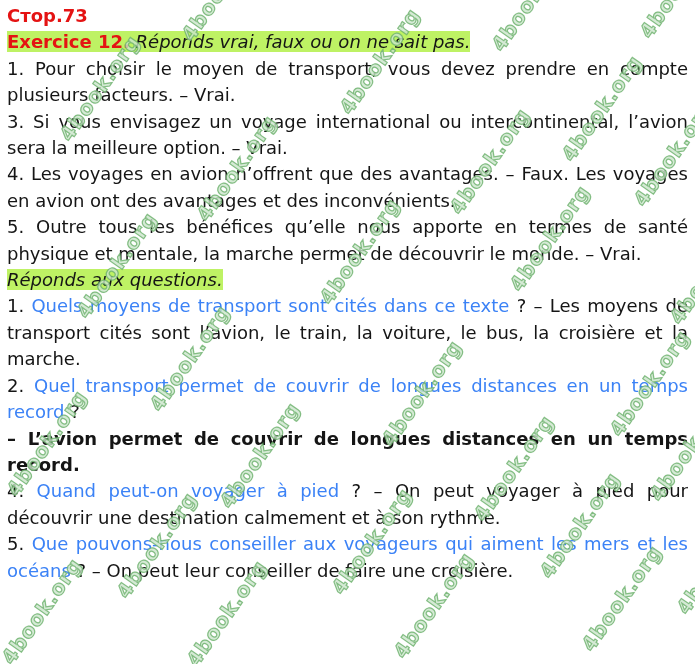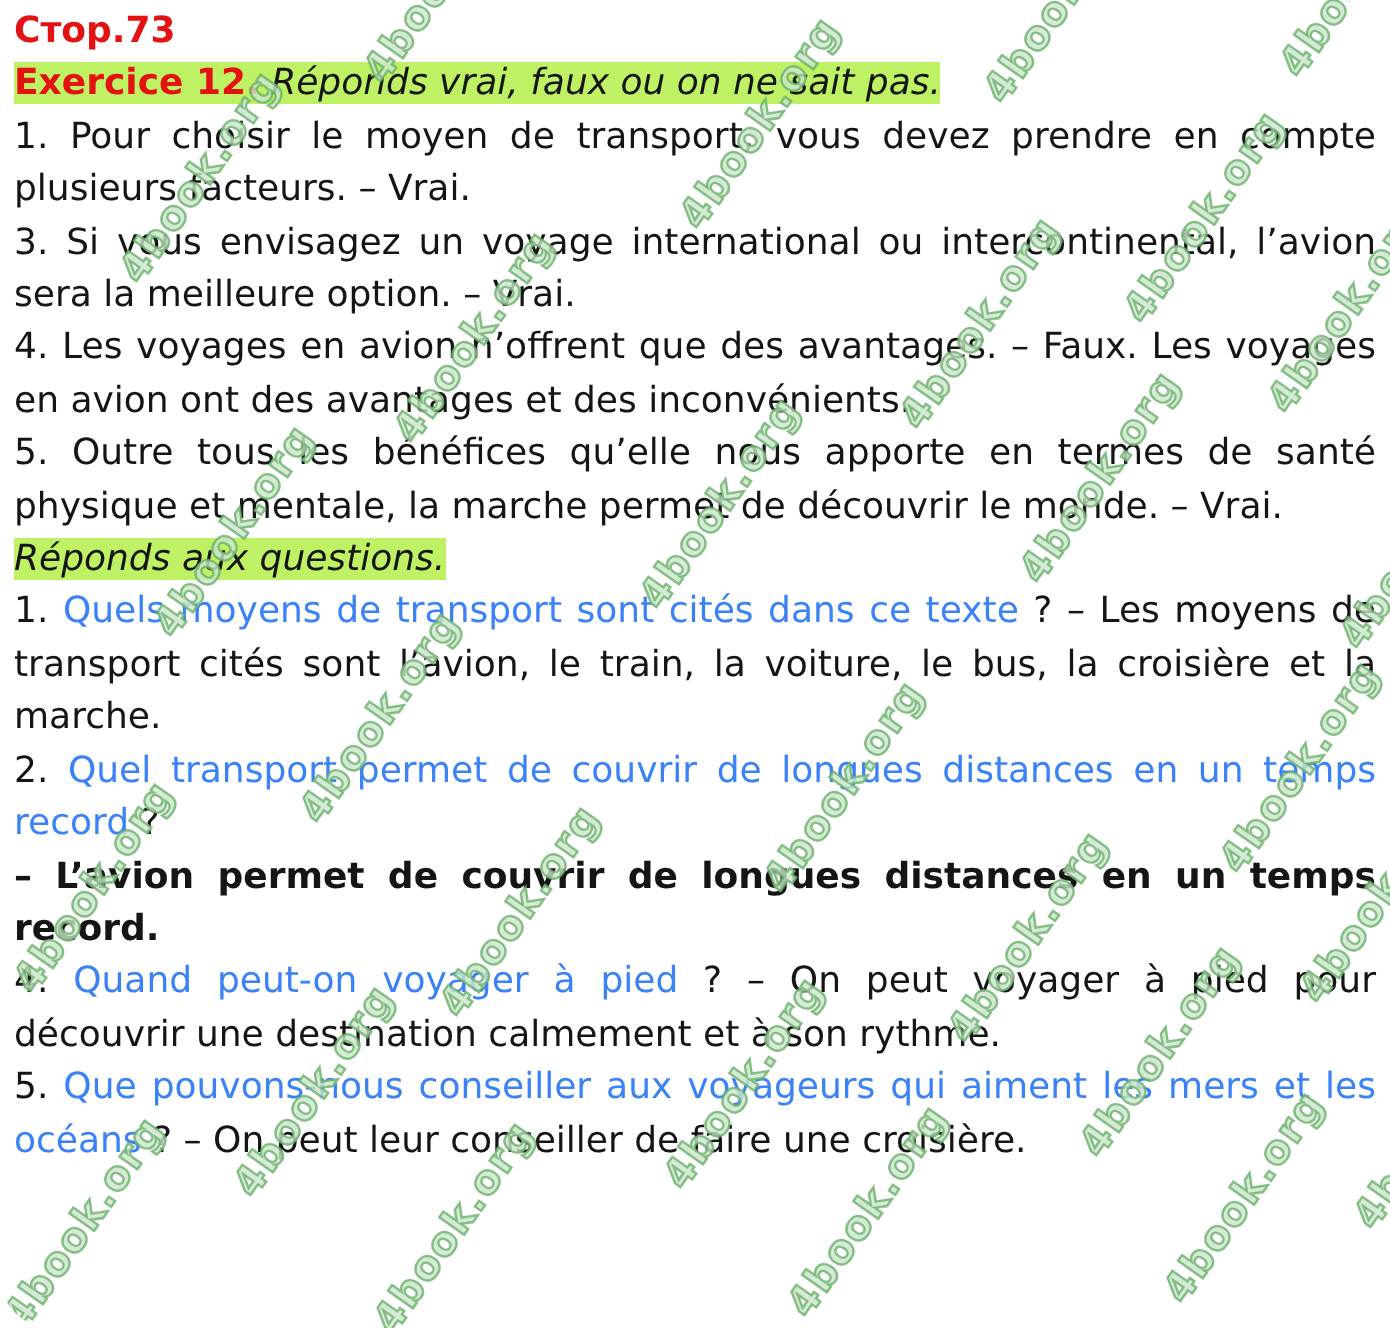--- a/index.html
+++ b/index.html
@@ -7,21 +7,20 @@
     position:relative;
     width:695px;height:664px;
     box-sizing:border-box;
     padding:3px 7px 0 7px;
     background:#ffffff;
     font-family:"DejaVu Sans", sans-serif;
     font-size:18px;
     line-height:26.4px;
     color:#151515;
     overflow:hidden;
-    border-radius:26px;
   }
   .line{text-align:left;}
   .para{text-align:justify;}
   .red{color:#e41313;font-weight:bold;}
   .hl{background:#bef264;}
   .italic{font-style:italic;}
   .blue{color:#3b82f6;}
   .answer-line{text-align:justify;font-weight:bold;}
   .answer-line:empty{display:none;}
   .wm{

